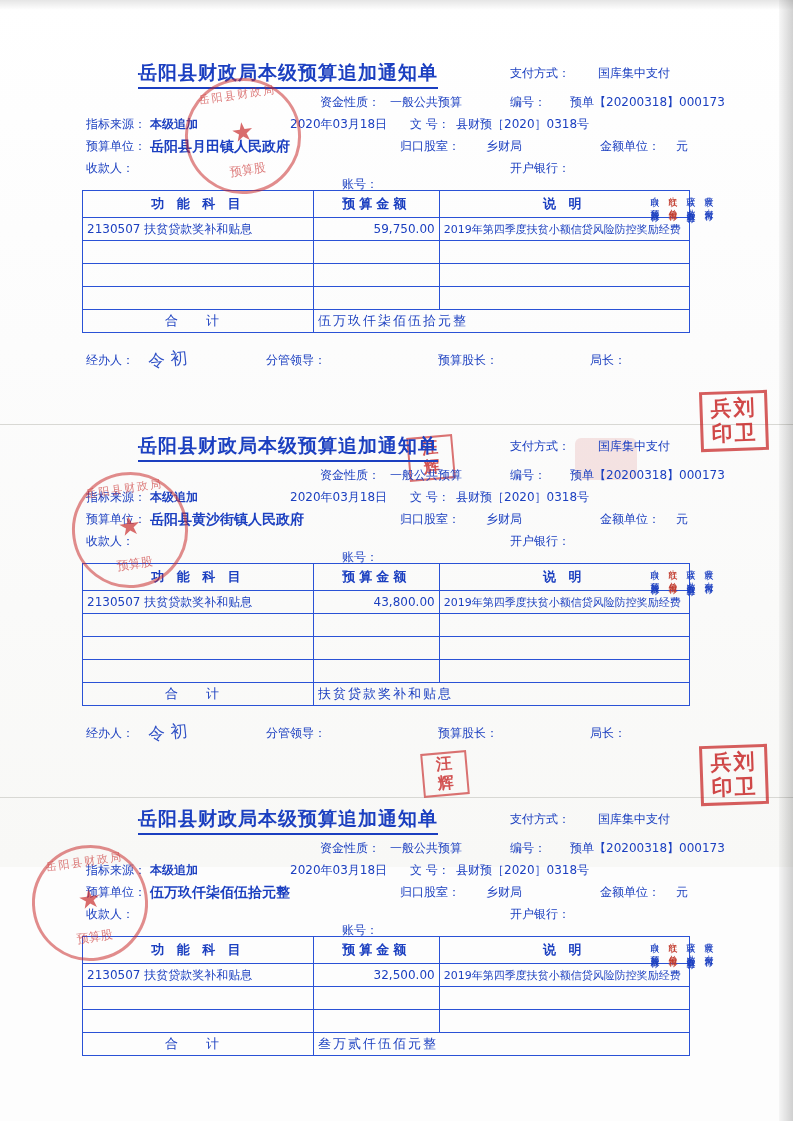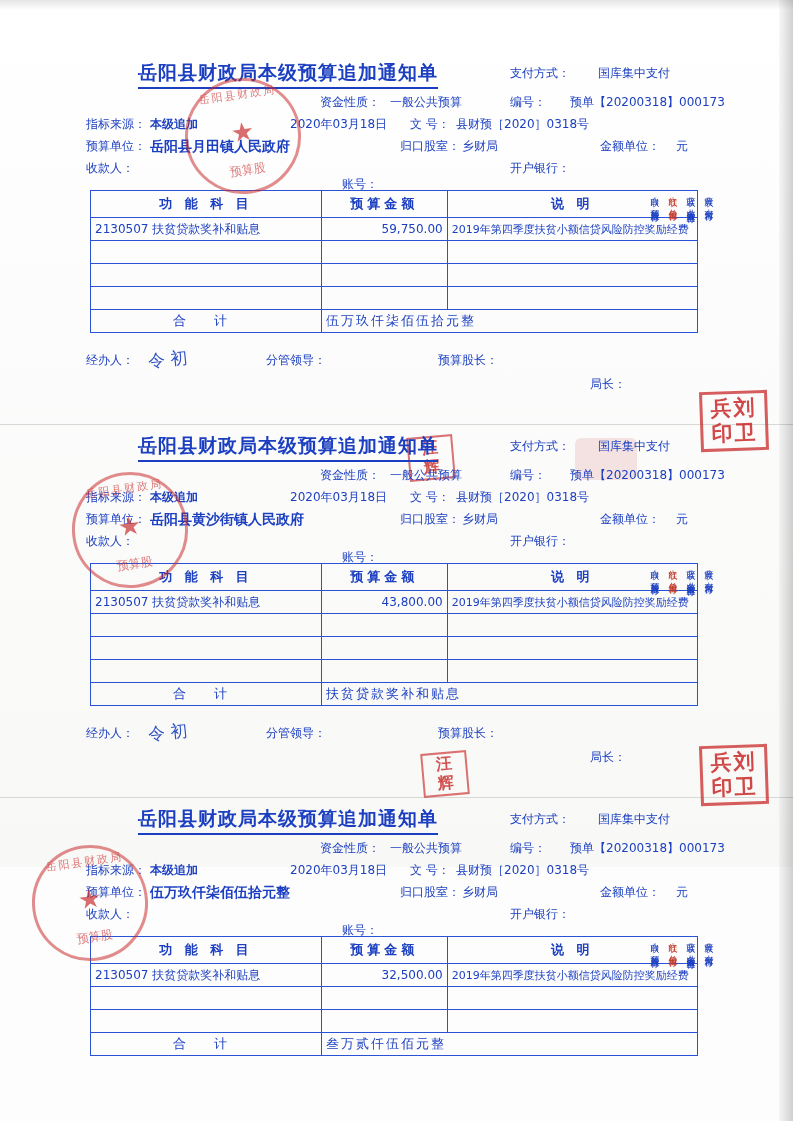--- a/index.html
+++ b/index.html
@@ -73,30 +73,30 @@
 
   .r-src .l1{left:16px;}
   .r-src .v1{left:80px;font-weight:bold;}
   .r-src .v2{left:220px;}
   .r-src .l3{left:340px;}
   .r-src .v3{left:386px;}
 
   .r-unit .l1{left:16px;}
   .r-unit .v1{left:80px;font-size:14px;font-weight:bold;}
   .r-unit .l2{left:330px;}
-  .r-unit .v2{left:392px;text-align:center;}
+  .r-unit .v2{left:416px;text-align:center;}
   .r-unit .l3{left:530px;}
   .r-unit .v3{left:606px;}
 
   .r-payee .l1{left:16px;}
   .r-payee .l2{left:272px;margin-top:16px;}
   .r-payee .l3{left:440px;}
 
   table.grid{
-    position:absolute;left:20px;top:0;width:608px;
+    position:absolute;left:12px;top:0;width:608px;
     border-collapse:collapse;
     font-size:12px;color:#1b3fc0;
   }
   table.grid td,table.grid th{
     border:1px solid #2a52d6;
     height:22px;
     padding:0 4px;
     font-weight:normal;
   }
   table.grid th{
@@ -109,21 +109,21 @@
   .total-lbl{text-align:center;letter-spacing:12px;font-weight:bold;font-size:13px;}
   .total-amt{text-align:left;padding-left:14px;font-weight:bold;font-size:13px;letter-spacing:2px;}
 
   .sig-row{
     position:relative;font-size:12px;height:24px;
   }
   .sig-row span{position:absolute;white-space:nowrap;}
   .sig-row .s1{left:16px;}
   .sig-row .s2{left:196px;}
   .sig-row .s3{left:368px;font-family:Liberation Mono, monospace;}
-  .sig-row .s4{left:520px;margin-top:24px;}
+  .sig-row .s4{left:520px;}
 
   
   .copies{
     position:absolute;right:-8px;top:0;width:74px;height:150px;
     font-size:9px;line-height:11px;color:#1b3fc0;
   }
   .copies .col{
     position:absolute;top:0;
     writing-mode:vertical-rl;
     text-orientation:upright;

